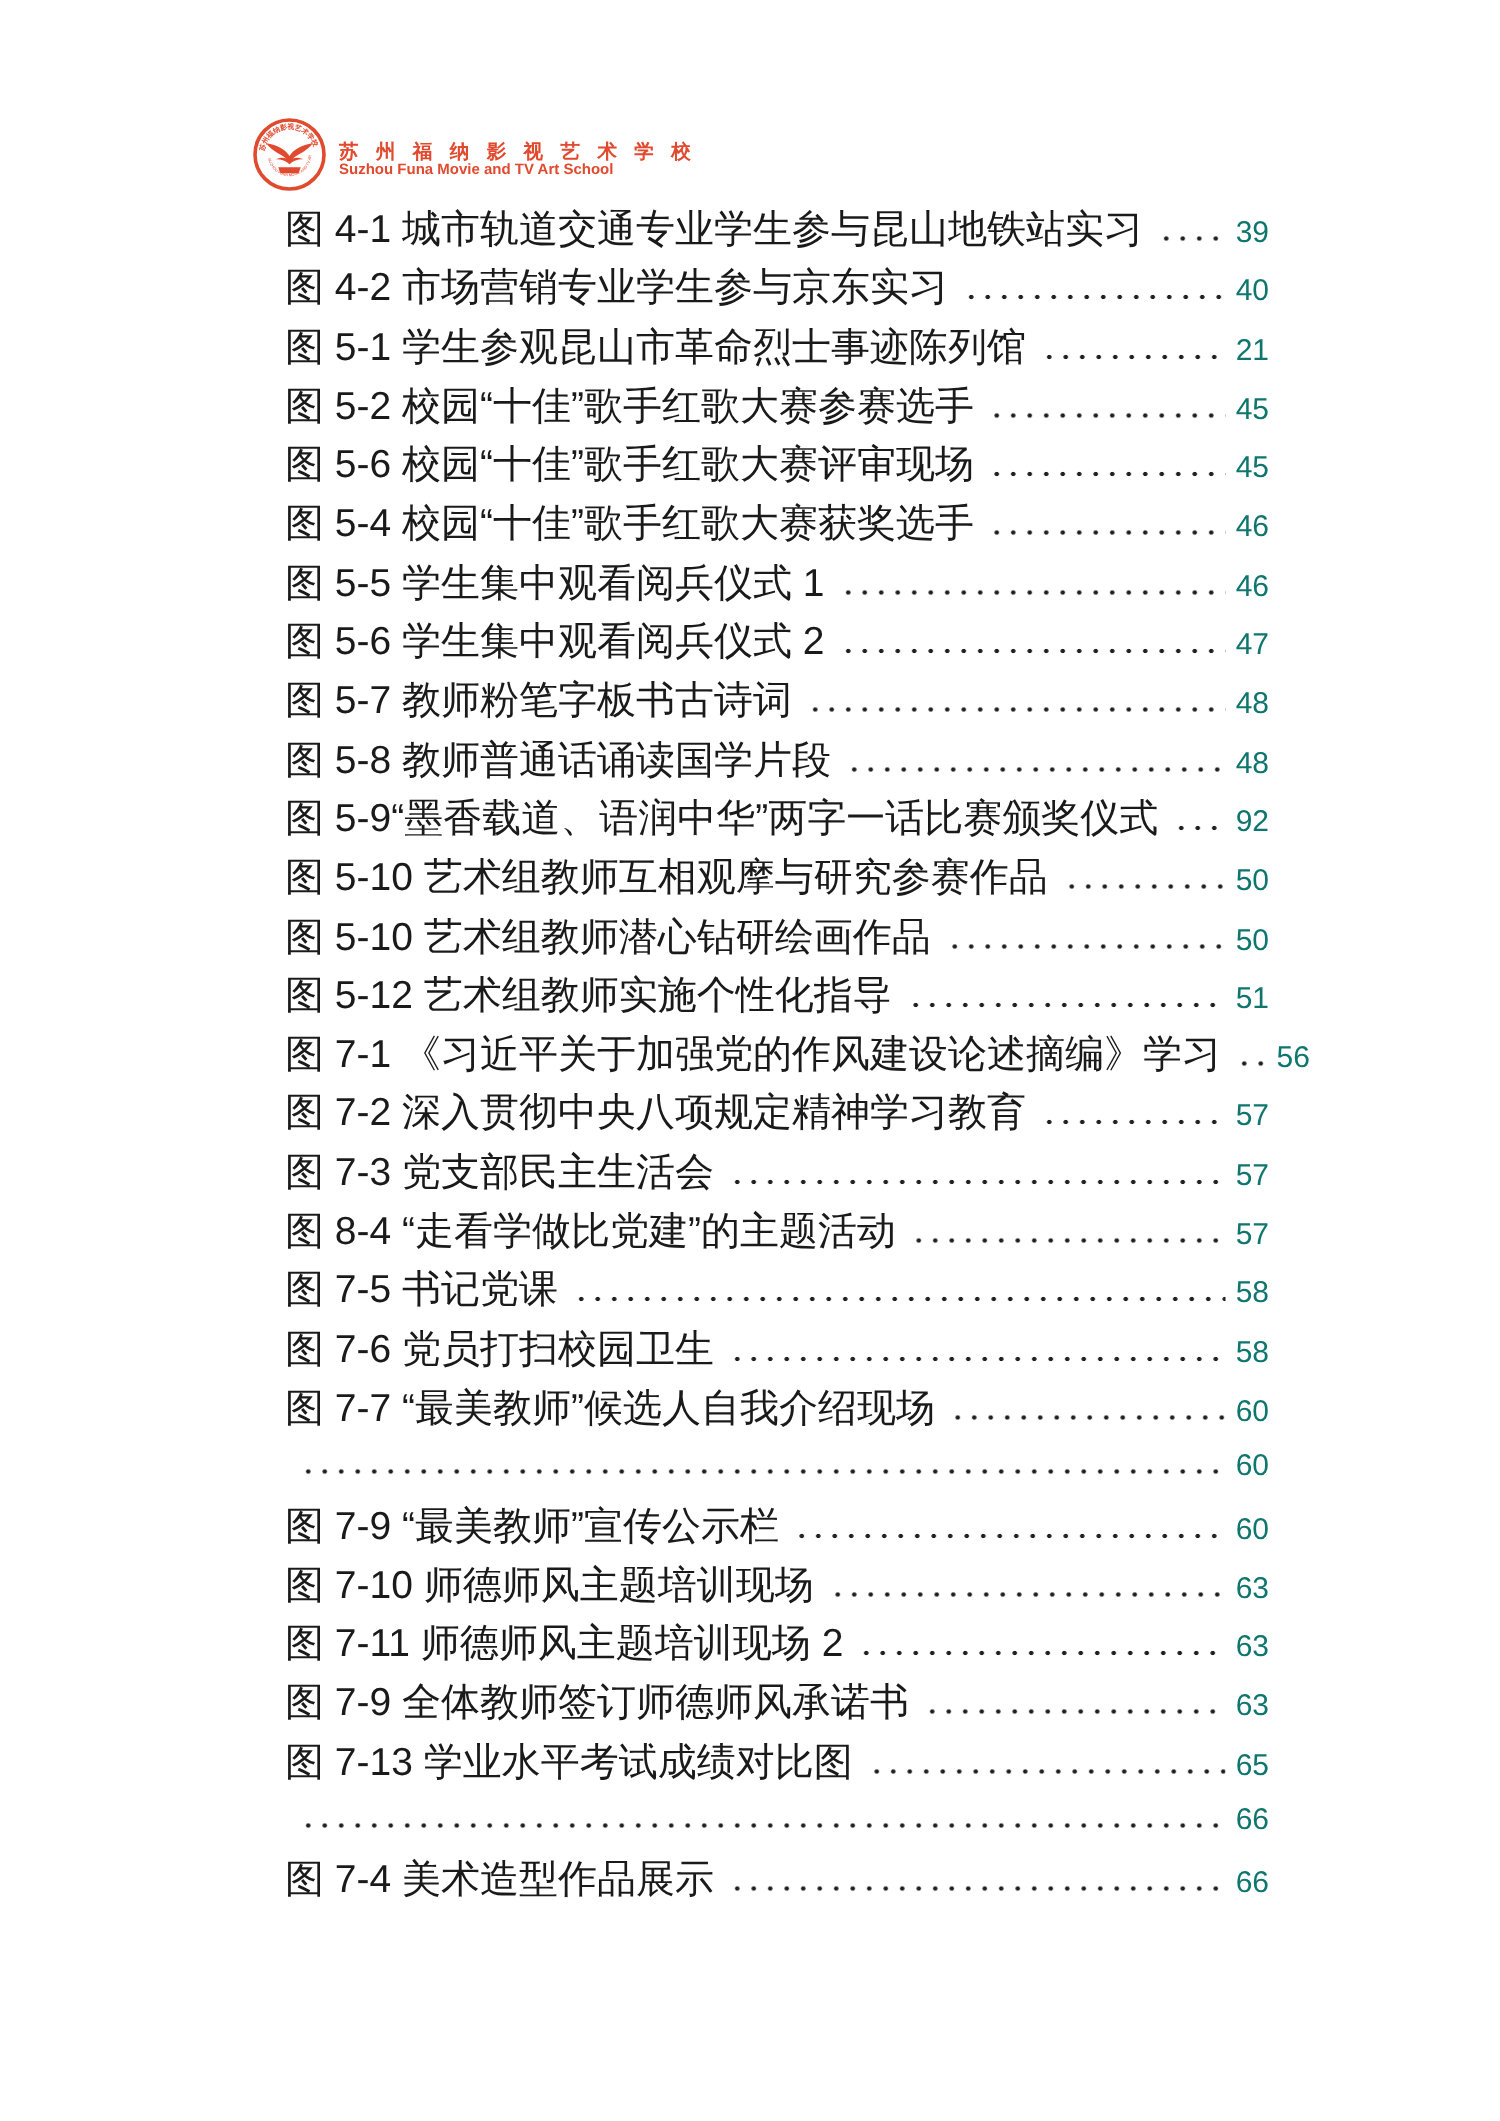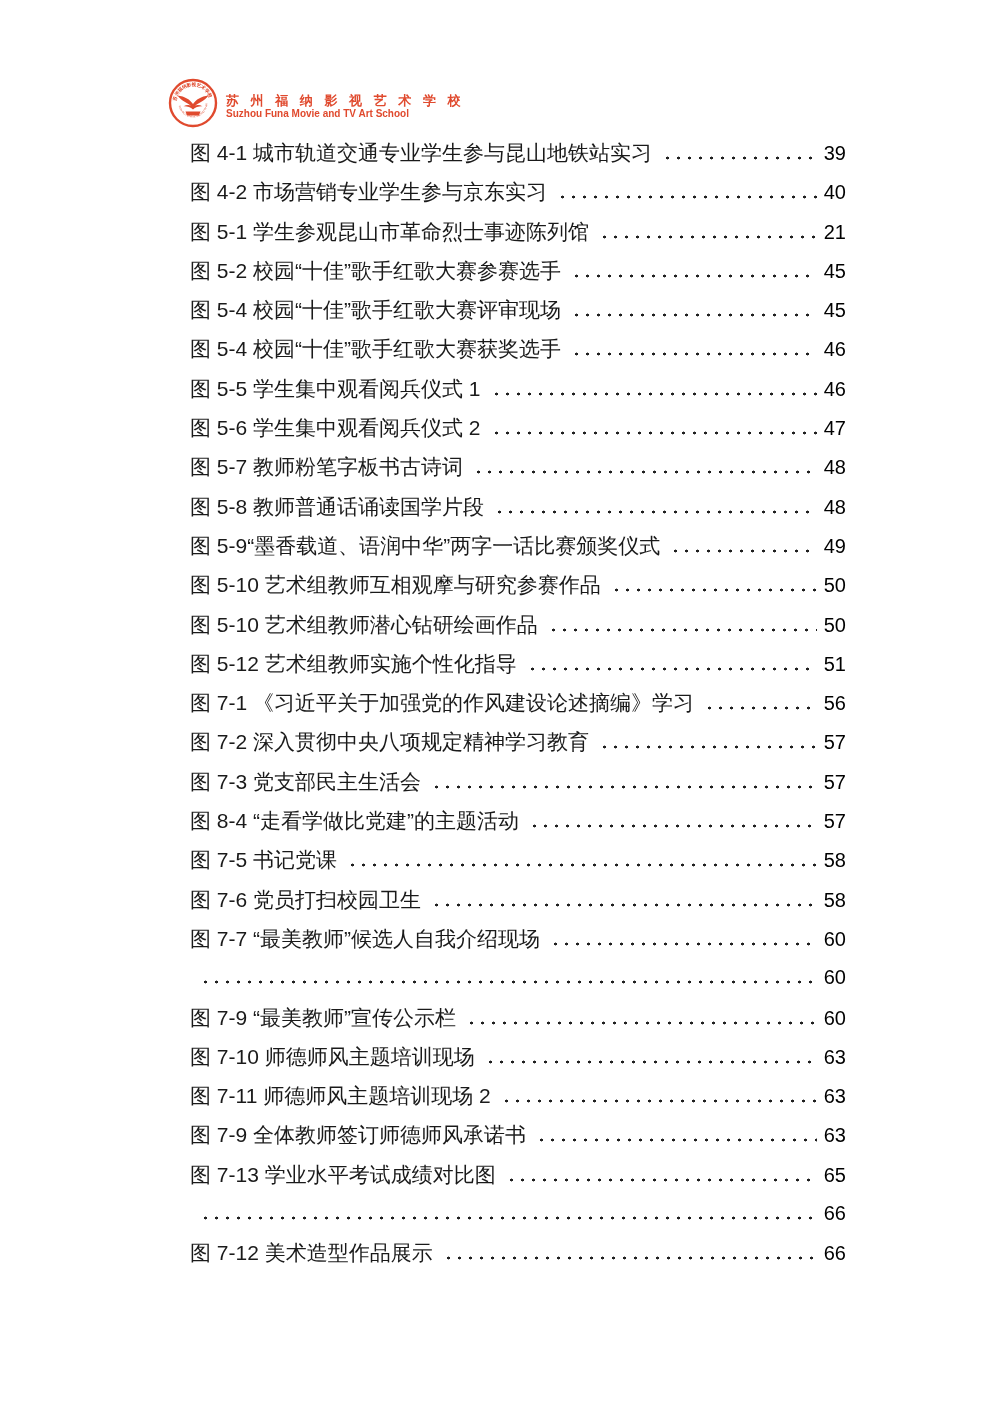--- a/index.html
+++ b/index.html
@@ -59,37 +59,37 @@
     width: 656px;
   }
   .toc-row {
     display: flex;
     align-items: baseline;
     height: 39.3px;
     line-height: 39.3px;
     white-space: nowrap;
   }
   .cap {
-    font-size: 21px;
+    font-size: 26px;
     color: #1a1a1a;
     flex: 0 0 auto;
   }
   .dots {
     flex: 1 1 auto;
     height: 4px;
     margin: 0 7px 0 10px;
     background-image: radial-gradient(circle, #1f1f1f 1.25px, transparent 1.7px);
     background-size: 11px 4px;
     background-repeat: repeat-x;
     background-position: left center;
     min-width: 20px;
   }
   .pg {
     font-size: 20px;
-    color: #000000;
+    color: #0f766e;
     flex: 0 0 auto;
   }
 </style>
 </head>
 <body>
 
 <div class="page">
 
   <header class="brand">
     <span class="emblem">
@@ -129,21 +129,21 @@
     <span class="cap">图 5-1 学生参观昆山市革命烈士事迹陈列馆</span>
     <span class="dots"></span>
     <span class="pg">21</span>
   </div>
       <div class="toc-row">
     <span class="cap">图 5-2 校园“十佳”歌手红歌大赛参赛选手</span>
     <span class="dots"></span>
     <span class="pg">45</span>
   </div>
       <div class="toc-row">
-    <span class="cap">图 5-4 校园“十佳”歌手红歌大赛评审现场</span>
+    <span class="cap">图 5-6 校园“十佳”歌手红歌大赛评审现场</span>
     <span class="dots"></span>
     <span class="pg">45</span>
   </div>
       <div class="toc-row">
     <span class="cap">图 5-4 校园“十佳”歌手红歌大赛获奖选手</span>
     <span class="dots"></span>
     <span class="pg">46</span>
   </div>
       <div class="toc-row">
     <span class="cap">图 5-5 学生集中观看阅兵仪式 1</span>
@@ -161,21 +161,21 @@
     <span class="pg">48</span>
   </div>
       <div class="toc-row">
     <span class="cap">图 5-8 教师普通话诵读国学片段</span>
     <span class="dots"></span>
     <span class="pg">48</span>
   </div>
       <div class="toc-row">
     <span class="cap">图 5-9“墨香载道、语润中华”两字一话比赛颁奖仪式</span>
     <span class="dots"></span>
-    <span class="pg">49</span>
+    <span class="pg">92</span>
   </div>
       <div class="toc-row">
     <span class="cap">图 5-10 艺术组教师互相观摩与研究参赛作品</span>
     <span class="dots"></span>
     <span class="pg">50</span>
   </div>
       <div class="toc-row">
     <span class="cap">图 5-10 艺术组教师潜心钻研绘画作品</span>
     <span class="dots"></span>
     <span class="pg">50</span>
@@ -247,19 +247,19 @@
       <div class="toc-row">
     <span class="cap">图 7-13 学业水平考试成绩对比图</span>
     <span class="dots"></span>
     <span class="pg">65</span>
   </div>
       <div class="toc-row">
     <span class="dots"></span>
     <span class="pg">66</span>
   </div>
       <div class="toc-row">
-    <span class="cap">图 7-12 美术造型作品展示</span>
+    <span class="cap">图 7-4 美术造型作品展示</span>
     <span class="dots"></span>
     <span class="pg">66</span>
   </div>
     </main>
 
 </div>
 
 </body></html>

